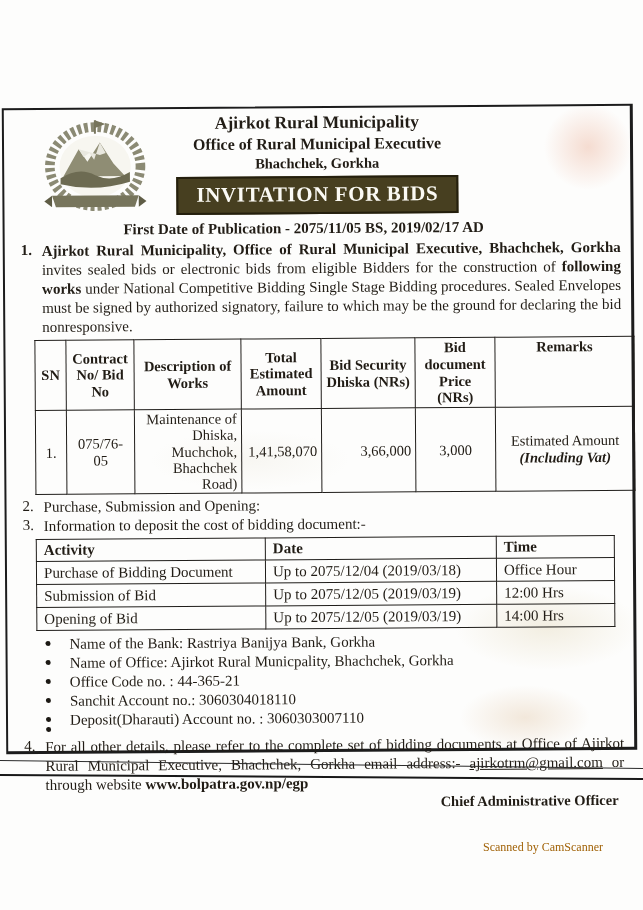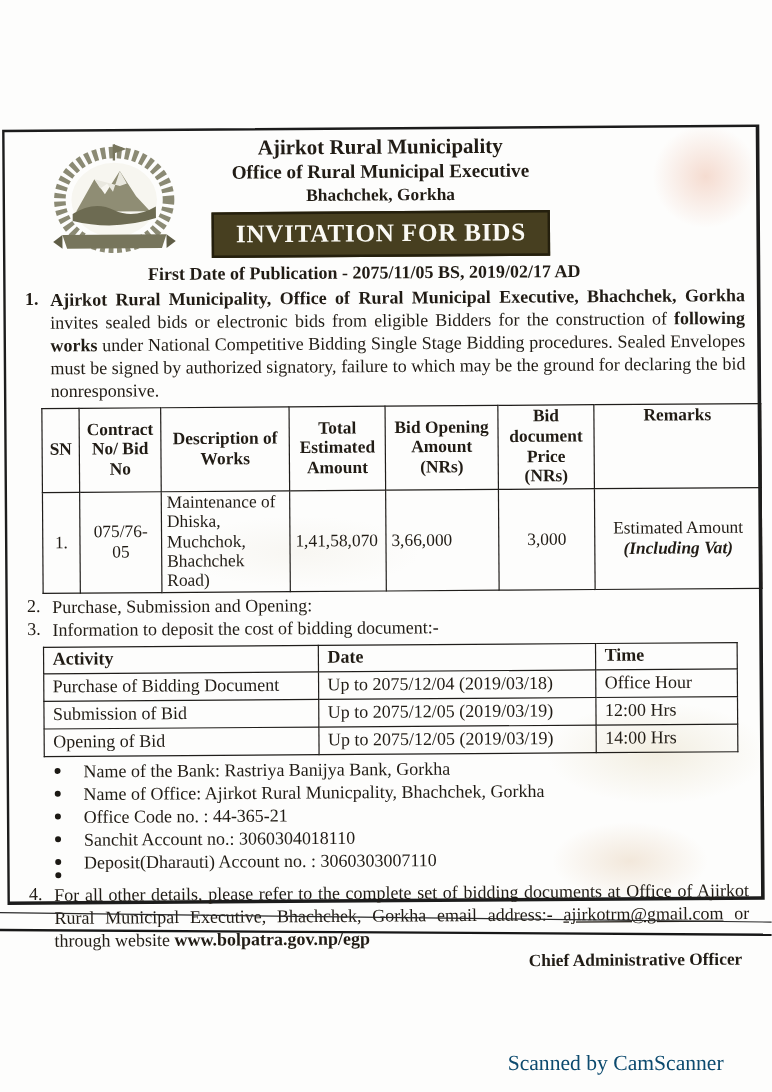--- a/index.html
+++ b/index.html
@@ -50,21 +50,21 @@
   .li .content { flex:1; font-size:15px; line-height:1.26; text-align:justify; padding-right:2px; }
 
   table { border-collapse:collapse; table-layout:fixed; }
   th, td { border:1.6px solid #201e1b; font-size:14.5px; padding:1px 4px; }
 
   .bid-table { width:599px; margin:4px 0 1px 21px; }
   .bid-table th { font-weight:bold; text-align:center; vertical-align:middle; height:55px; line-height:1.15; }
   .bid-table th.va-top { vertical-align:top;margin-top:42px; }
   .bid-table td { height:66px; vertical-align:middle; line-height:1.12; }
   .td-center { text-align:center; }
-  .td-left   { text-align:left; }
+  .td-left   { text-align:right; }
   .remarks-cell { text-align:center; }
   .remarks-vat { font-weight:bold; font-style:italic; }
 
   .sched-table { width:578px; margin:3px 0 4px 21px; }
   .sched-table th { text-align:left; height:22px; padding-left:7px; vertical-align:middle; font-size:15px; }
   .sched-table td { height:23px; padding-left:7px; vertical-align:middle; font-size:15px; }
 
   .bank-list { margin:3px 0 0 0; padding:0 0 0 30px; list-style:none; }
   .bank-list li { display:flex; align-items:baseline; font-size:15px; line-height:1.27; }
   .dot { flex:none; width:5px; height:5px; border-radius:50%; background:#1c1914;
@@ -72,21 +72,21 @@
 
   .email-link { text-decoration:underline; }
   .website { font-weight:bold; }
 
   .signature { text-align:right; font-weight:bold; font-size:14.5px; padding:1px 8px 0 0; }
 
   .fold-line { position:absolute; left:-2px; width:648px; }
   .fold-1 { top:764px; border-top:1.6px solid #2a2a2a; transform:rotate(0.7deg); }
   .fold-2 { top:776px; border-top:2.2px solid #181818; transform:rotate(0.35deg); }
 
-  .camscanner { position:absolute; right:40px; top:876px; font-size:18px; color:#0c4a6e; }
+  .camscanner { position:absolute; right:40px; top:840px; font-size:12px; color:#a16207; }
 </style>
 </head>
 <body>
 
 <div class="page">
 
   <div class="stain stain-a"></div>
   <div class="stain stain-b"></div>
   <div class="stain stain-c"></div>
   <div class="stain stain-d"></div>
@@ -131,21 +131,21 @@
           <col style="width:94px">
           <col style="width:80px">
           <col style="width:139px">
       </colgroup>
       <tbody>
           <tr>
         <th>SN</th>
         <th>Contract No/ Bid No</th>
         <th>Description of Works</th>
         <th>Total Estimated Amount</th>
-        <th>Bid Opening Amount (NRs)</th>
+        <th>Bid Security Dhiska (NRs)</th>
         <th>Bid document Price (NRs)</th>
         <th class="va-top">Remarks</th>
       </tr>
       <tr>
         <td class="td-center">1.</td>
         <td class="td-center">075/76-05</td>
         <td class="td-left">Maintenance of Dhiska, Muchchok, Bhachchek Road)</td>
         <td class="td-left">1,41,58,070</td>
         <td class="td-left">3,66,000</td>
         <td class="td-center">3,000</td>

